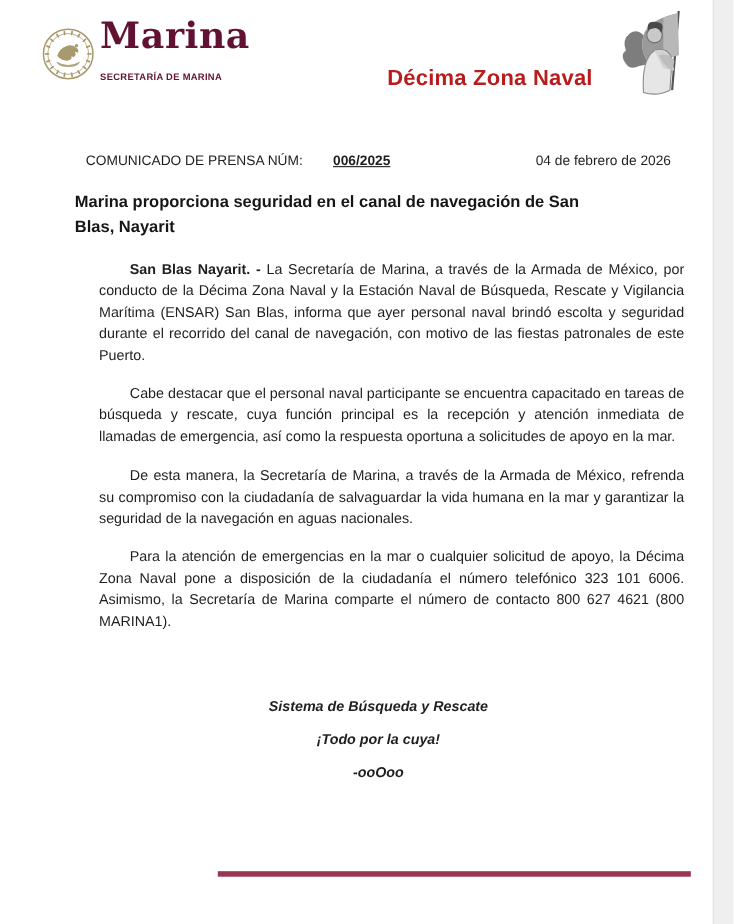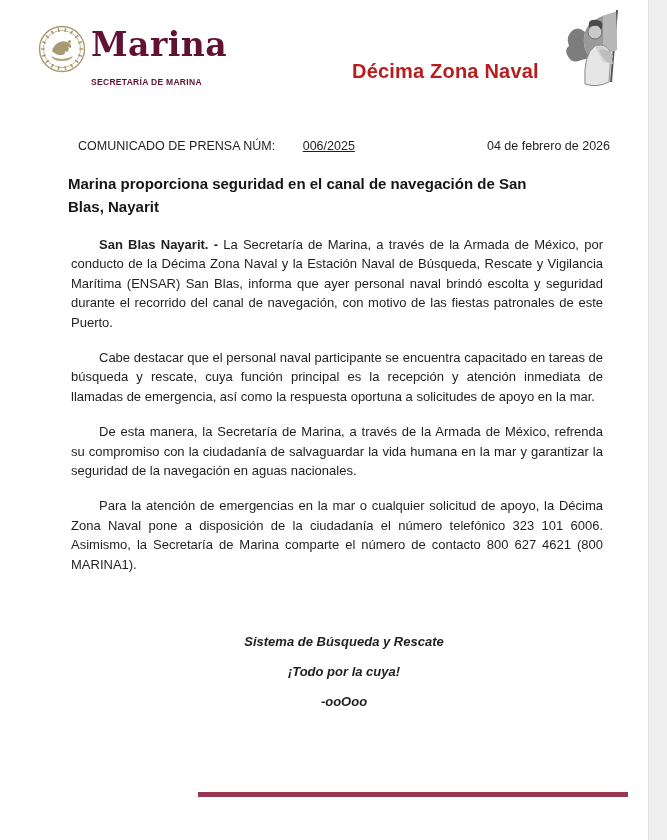--- a/index.html
+++ b/index.html
@@ -13,21 +13,21 @@
   }
   
   .page-edge {
     position:absolute; top:0; right:0;
     width:18px; height:100%;
     background:#efeff0;
     border-left:1px solid #e2e2e4;
   }
   
   .seal { position:absolute; left:38px; top:25px; width:48px; height:48px; }
-  .logo-text { position:absolute; left:91px; top:28px; }
+  .logo-text { position:absolute; left:91px; top:16px; }
   .logo-title {
     font-family:"DejaVu Serif", serif;
     font-weight:700; font-size:33px; line-height:34px;
     color:#611232; letter-spacing:0.5px;
   }
   .logo-subtitle {
     font-size:8.5px; font-weight:700; color:#611232;
     margin-top:15px; letter-spacing:0.3px;
   }
   .unit-title {
@@ -36,32 +36,32 @@
     letter-spacing:0.2px;
   }
   .flag-art { position:absolute; left:551px; top:6px; width:78px; height:84px; }
 
   
   .meta-row {
     position:absolute; left:78px; top:139px; width:532px;
     display:flex; justify-content:space-between; align-items:baseline;
     font-size:12.5px;
   }
-  .comunicado-num { font-weight:400; text-decoration:underline;padding-left:24px; }
+  .comunicado-num { font-weight:700; text-decoration:underline;padding-left:24px; }
 
   
   .doc-title {
     position:absolute; left:68px; top:172px; width:552px;
     text-align:left; font-weight:700; font-size:15px; line-height:23px;
     color:#161616;
   }
 
   
   .body-text {
-    position:absolute; left:71px; top:235px; width:532px;
+    position:absolute; left:90px; top:235px; width:532px;
     font-size:13px; line-height:19.4px; text-align:justify;
   }
   .body-text p { margin:0 0 16px 0; text-indent:28px; }
   .bold-lead { font-weight:700; }
 
   
   .closing {
     position:absolute; left:78px; top:621px; width:532px;
     text-align:center; font-weight:700; font-style:italic;
     font-size:13px; line-height:18px;

